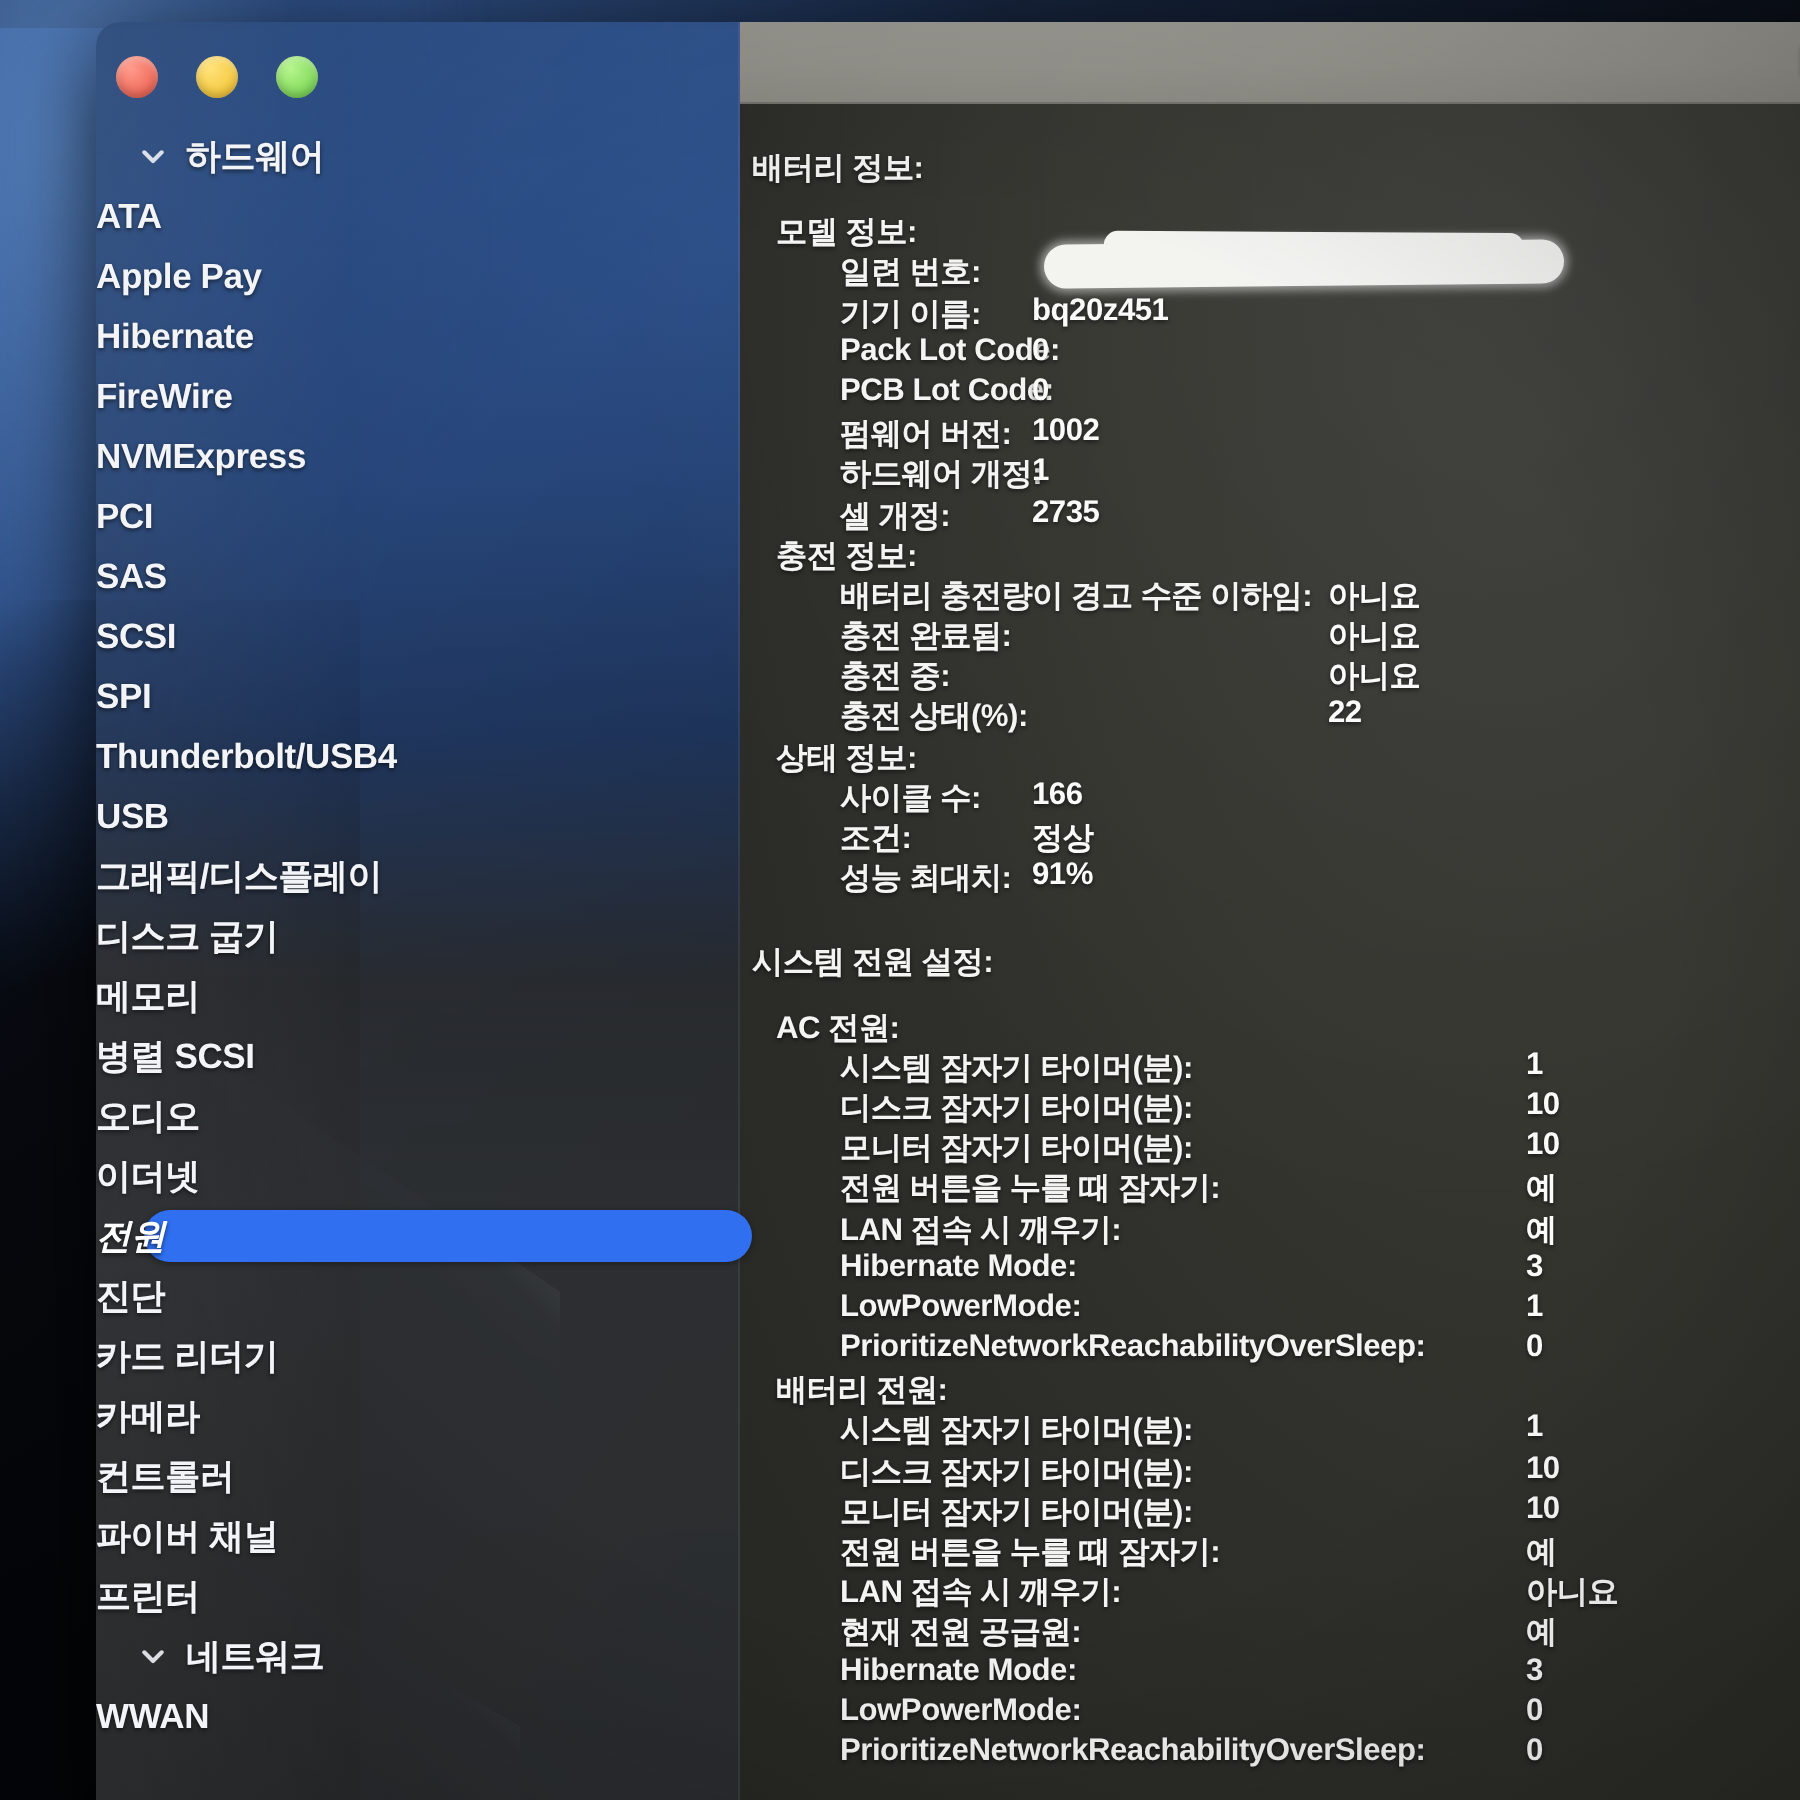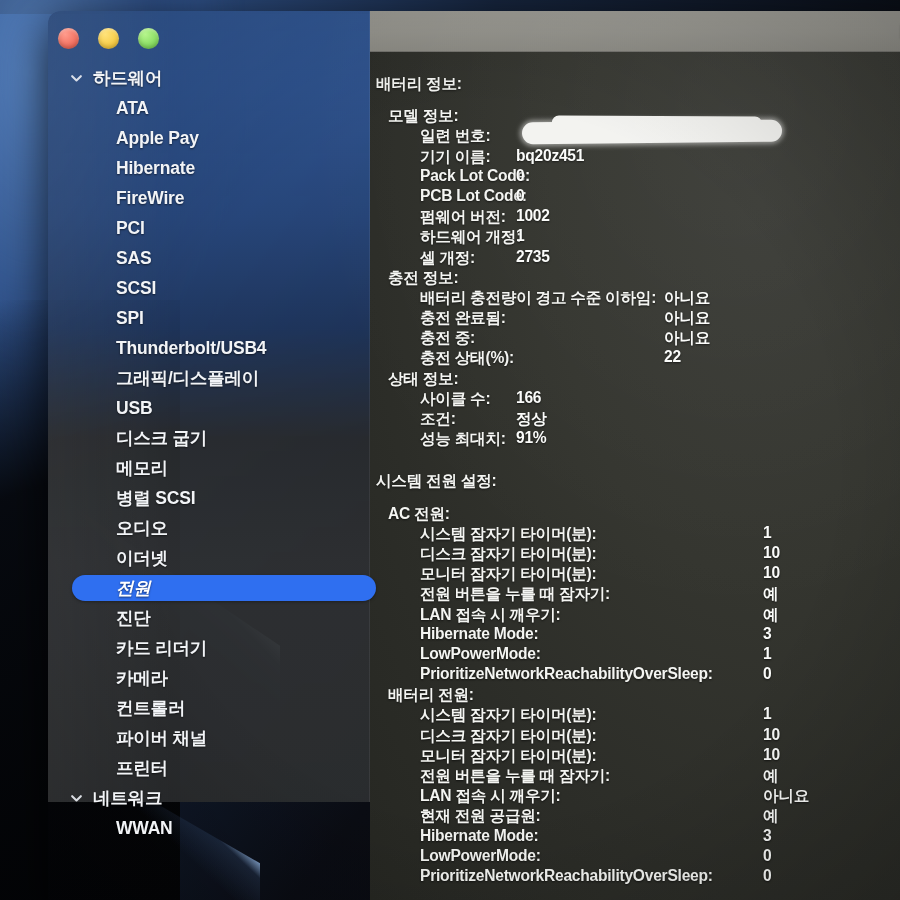--- a/index.html
+++ b/index.html
@@ -44,21 +44,21 @@
   
   #window{
     position:absolute; left:48px; top:11px; width:880px; height:900px;
     border-radius:12px 0 0 0;
     overflow:hidden;
     box-shadow:0 14px 48px rgba(0,0,0,.72);
   }
 
   
   #sidebar{
-    position:absolute; left:0; top:0; width:322px; height:791px;
+    position:absolute; left:0; top:0; width:322px; height:889px;
     background:
       linear-gradient(180deg,
         rgba(52,92,156,.86) 0%,
         rgba(48,86,148,.85) 10%,
         rgba(40,72,126,.84) 26%,
         rgba(31,54,94,.84) 40%,
         rgba(41,43,46,.93) 54%,
         rgba(46,48,50,.95) 70%,
         rgba(43,45,47,.96) 100%);
     border-right:1px solid rgba(255,255,255,.07);
@@ -78,21 +78,21 @@
 
   #nav{ position:absolute; left:0; top:52px; width:322px; height:838px; z-index:3;}
   .nav-row{ position:relative; height:30px; display:flex; align-items:center; }
   .nav-row .chev{
     position:absolute; left:22px; top:50%; transform:translateY(-50%);
     width:13px; height:13px; opacity:.92;
   }
   .nav-row .chev svg{ display:block; }
   .grp-label{ margin-left:45px; font-size:17.5px; font-weight:700; color:#f2f4f7;
     letter-spacing:-.2px; text-shadow:0 1px 2px rgba(0,0,0,.55);}
-  .leaf-label{ margin-left:68px; font-size:17.5px; font-weight:700; color:#f2f4f7;
+  .leaf-label{ font-size:17.5px; font-weight:700; color:#f2f4f7;
     letter-spacing:-.2px; text-shadow:0 1px 2px rgba(0,0,0,.55); position:relative; z-index:2;}
   .nav-row.selected .pill{
     position:absolute; left:24px; top:2px; width:304px; height:26px;
     border-radius:13px; background:#2f6ff0;
     box-shadow:0 1px 3px rgba(0,0,0,.35);
   }
   .nav-row.selected .leaf-label{ color:#ffffff;font-style:italic; }
 
   
   #main{
@@ -194,39 +194,42 @@
         <div class="nav-row">
           <span class="leaf-label">Apple Pay</span>
         </div>
         <div class="nav-row">
           <span class="leaf-label">Hibernate</span>
         </div>
         <div class="nav-row">
           <span class="leaf-label">FireWire</span>
         </div>
         <div class="nav-row">
+          <span class="leaf-label">NVMExpress</span>
+        </div>
+        <div class="nav-row">
           <span class="leaf-label">PCI</span>
         </div>
         <div class="nav-row">
           <span class="leaf-label">SAS</span>
         </div>
         <div class="nav-row">
           <span class="leaf-label">SCSI</span>
         </div>
         <div class="nav-row">
           <span class="leaf-label">SPI</span>
         </div>
         <div class="nav-row">
           <span class="leaf-label">Thunderbolt/USB4</span>
         </div>
         <div class="nav-row">
+          <span class="leaf-label">USB</span>
+        </div>
+        <div class="nav-row">
           <span class="leaf-label">그래픽/디스플레이</span>
-        </div>
-        <div class="nav-row">
-          <span class="leaf-label">USB</span>
         </div>
         <div class="nav-row">
           <span class="leaf-label">디스크 굽기</span>
         </div>
         <div class="nav-row">
           <span class="leaf-label">메모리</span>
         </div>
         <div class="nav-row">
           <span class="leaf-label">병렬 SCSI</span>
         </div>

